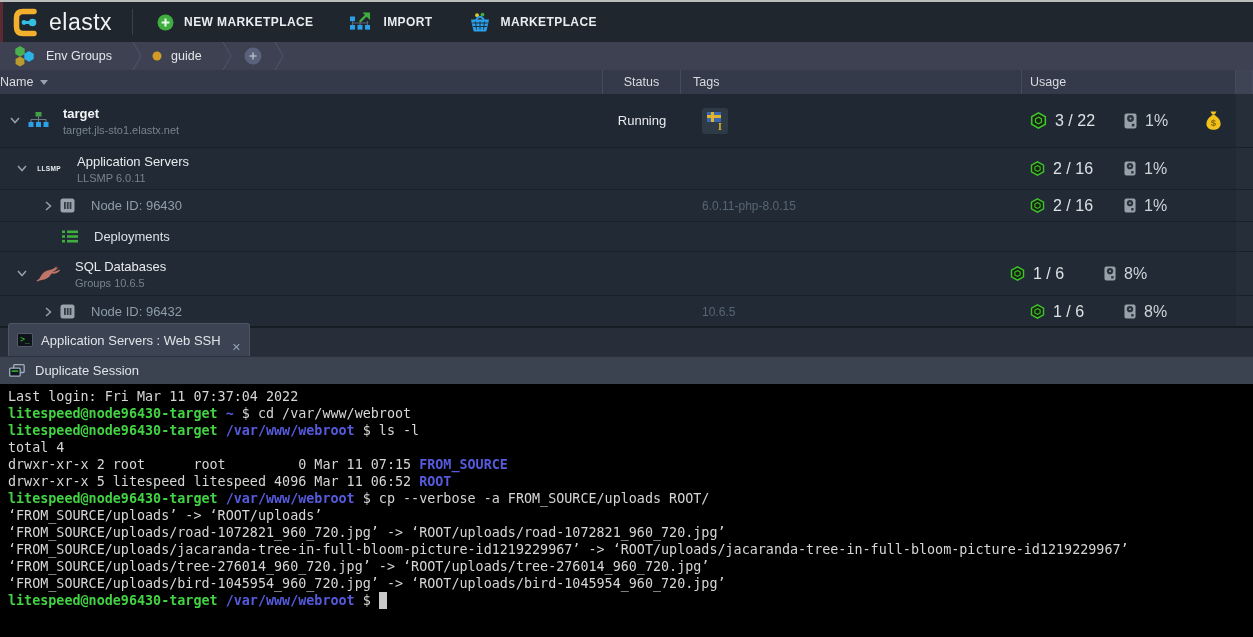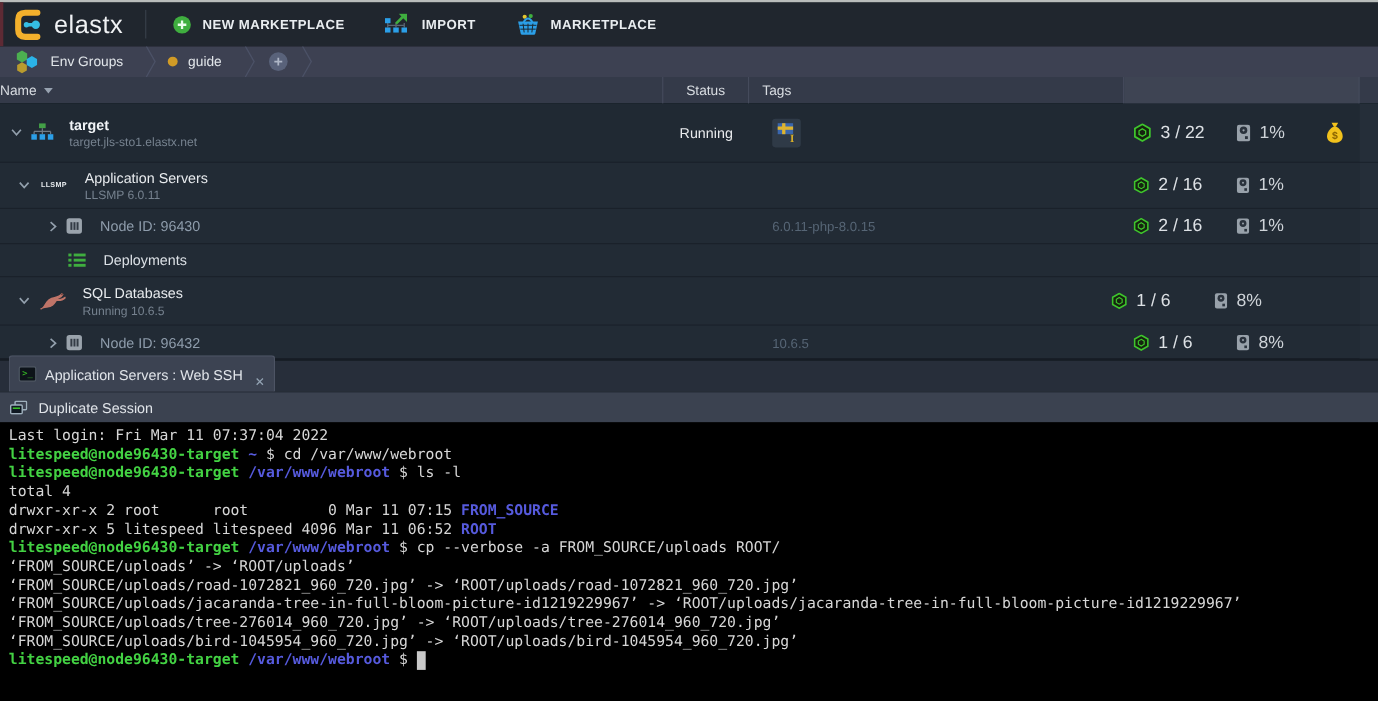--- a/index.html
+++ b/index.html
@@ -190,20 +190,23 @@
   <div class="cell th-name">
     <span>Name</span>
     <span class="sort-arrow"></span>
   </div>
   <div class="cell th-status">
     <span>Status</span>
   </div>
   <div class="cell th-tags">
     <span>Tags</span>
   </div>
+  <div class="cell th-usage">
+    <span>Usage</span>
+  </div>
   <div class="cell th-gutter"></div>
 </div>
 
 <div class="rows">
 
   <div class="row row-env grid">
     <div class="cell name-cell">
       <svg width="10" height="7" viewBox="0 0 10 7">
         <polyline points="1,1 5,5.5 9,1" fill="none" stroke="#93a0ad" stroke-width="1.5"></polyline>
       </svg>
@@ -348,21 +351,21 @@
     <div class="cell name-cell indent1">
       <svg width="10" height="7" viewBox="0 0 10 7">
         <polyline points="1,1 5,5.5 9,1" fill="none" stroke="#93a0ad" stroke-width="1.5"></polyline>
       </svg>
       <svg width="26" height="18" viewBox="0 0 26 18">
         <path d="M1.5,15.5 C3.5,14.8 4.5,13.8 5.6,11.6 C7.6,7.6 10.5,5.4 14.5,4.9 C17.5,4.5 19.5,3.4 21,1.4 L22.8,2.4 C21.8,4.6 20.2,5.8 17.6,6.6 C19.8,6.9 22,6.3 24.2,4.6 L24.9,5.8 C22.6,8.4 19.4,9 16.6,8.6 C14.8,11.2 13.6,13.4 9.6,14.4 C6.9,15 4.5,14.8 2.2,16.6 Z" fill="#bf7468"></path>
         <circle cx="21.3" cy="2.6" r="0.7" fill="#5a3530"></circle>
       </svg>
       <div class="name-block">
         <span class="group-name">SQL Databases</span>
-        <span class="group-sub">Running 10.6.5</span>
+        <span class="group-sub">Groups 10.6.5</span>
       </div>
     </div>
     <div class="cell status-cell"></div>
     <div class="cell tags-cell"></div>
     <div class="cell usage-cell">
       <span class="u-group u-cloudlets">
         <svg width="15" height="15" viewBox="0 0 17 17">
           <polygon points="8.5,0.9 15.3,4.8 15.3,12.2 8.5,16.1 1.7,12.2 1.7,4.8" fill="#15240f" stroke="#3ec52c" stroke-width="1.6"></polygon>
           <polygon points="8.5,5.1 11.5,6.9 11.5,10.1 8.5,11.9 5.5,10.1 5.5,6.9" fill="none" stroke="#3ec52c" stroke-width="1.2"></polygon>
         </svg>

